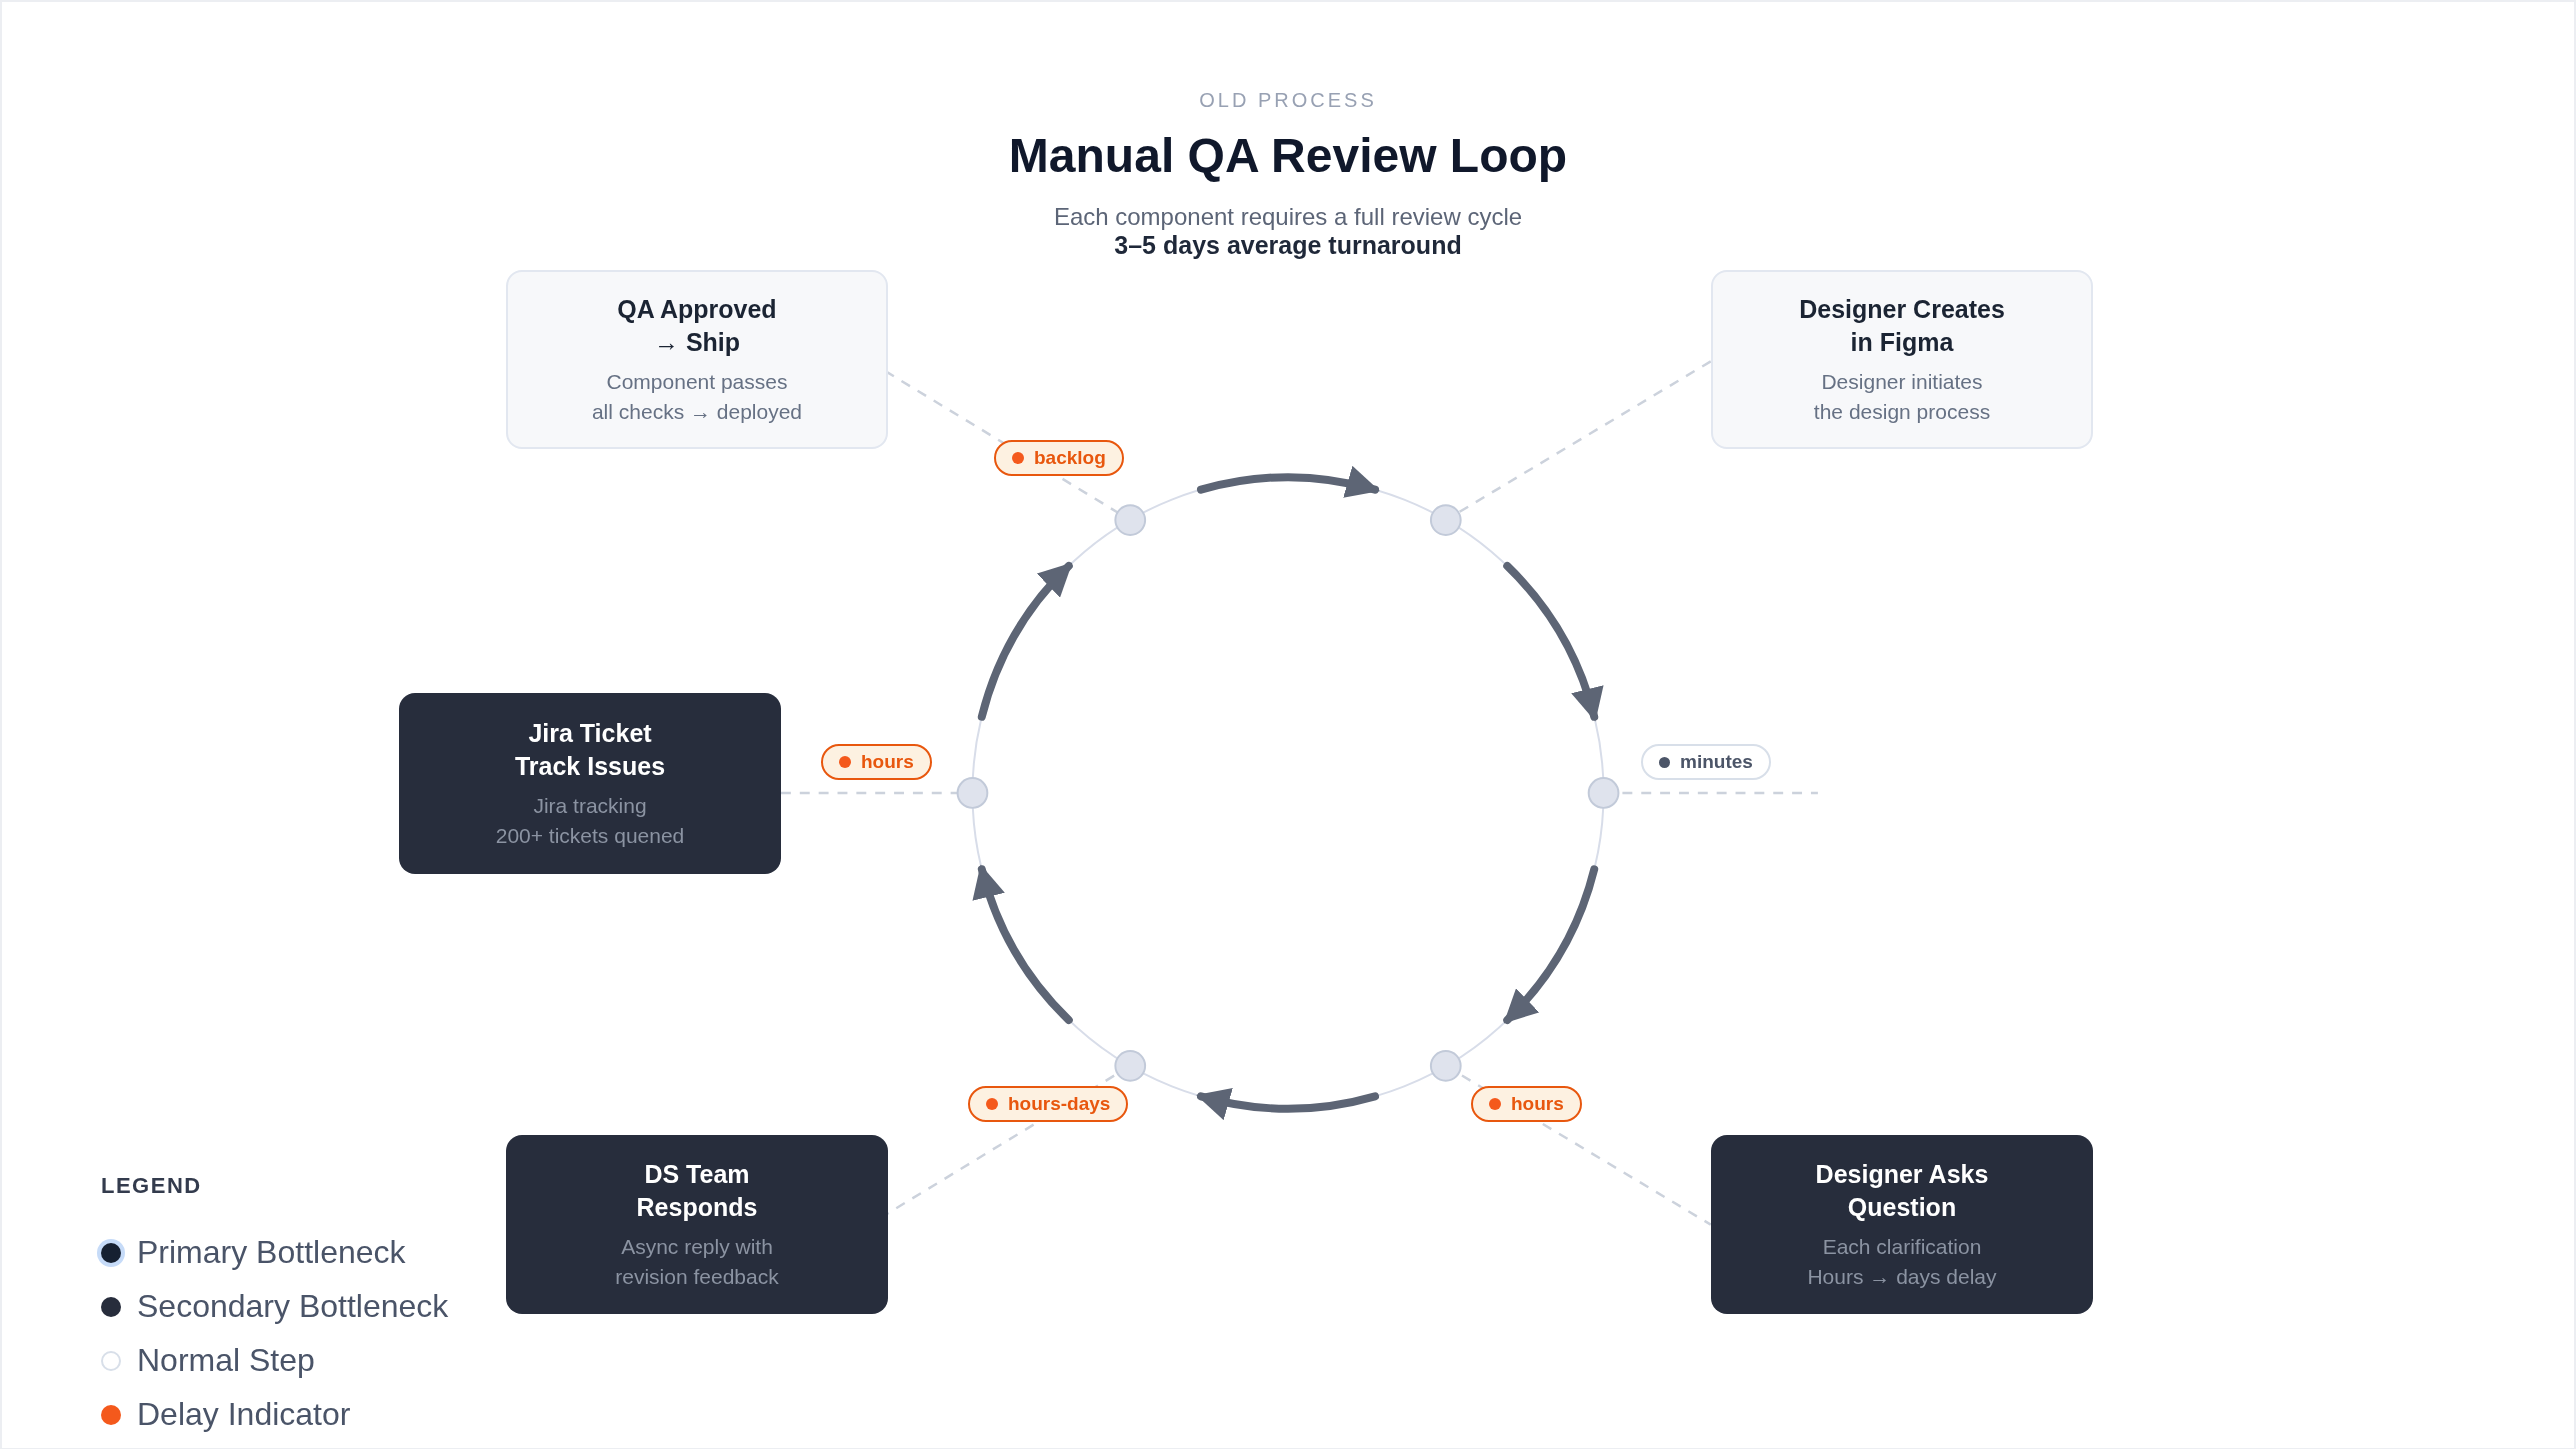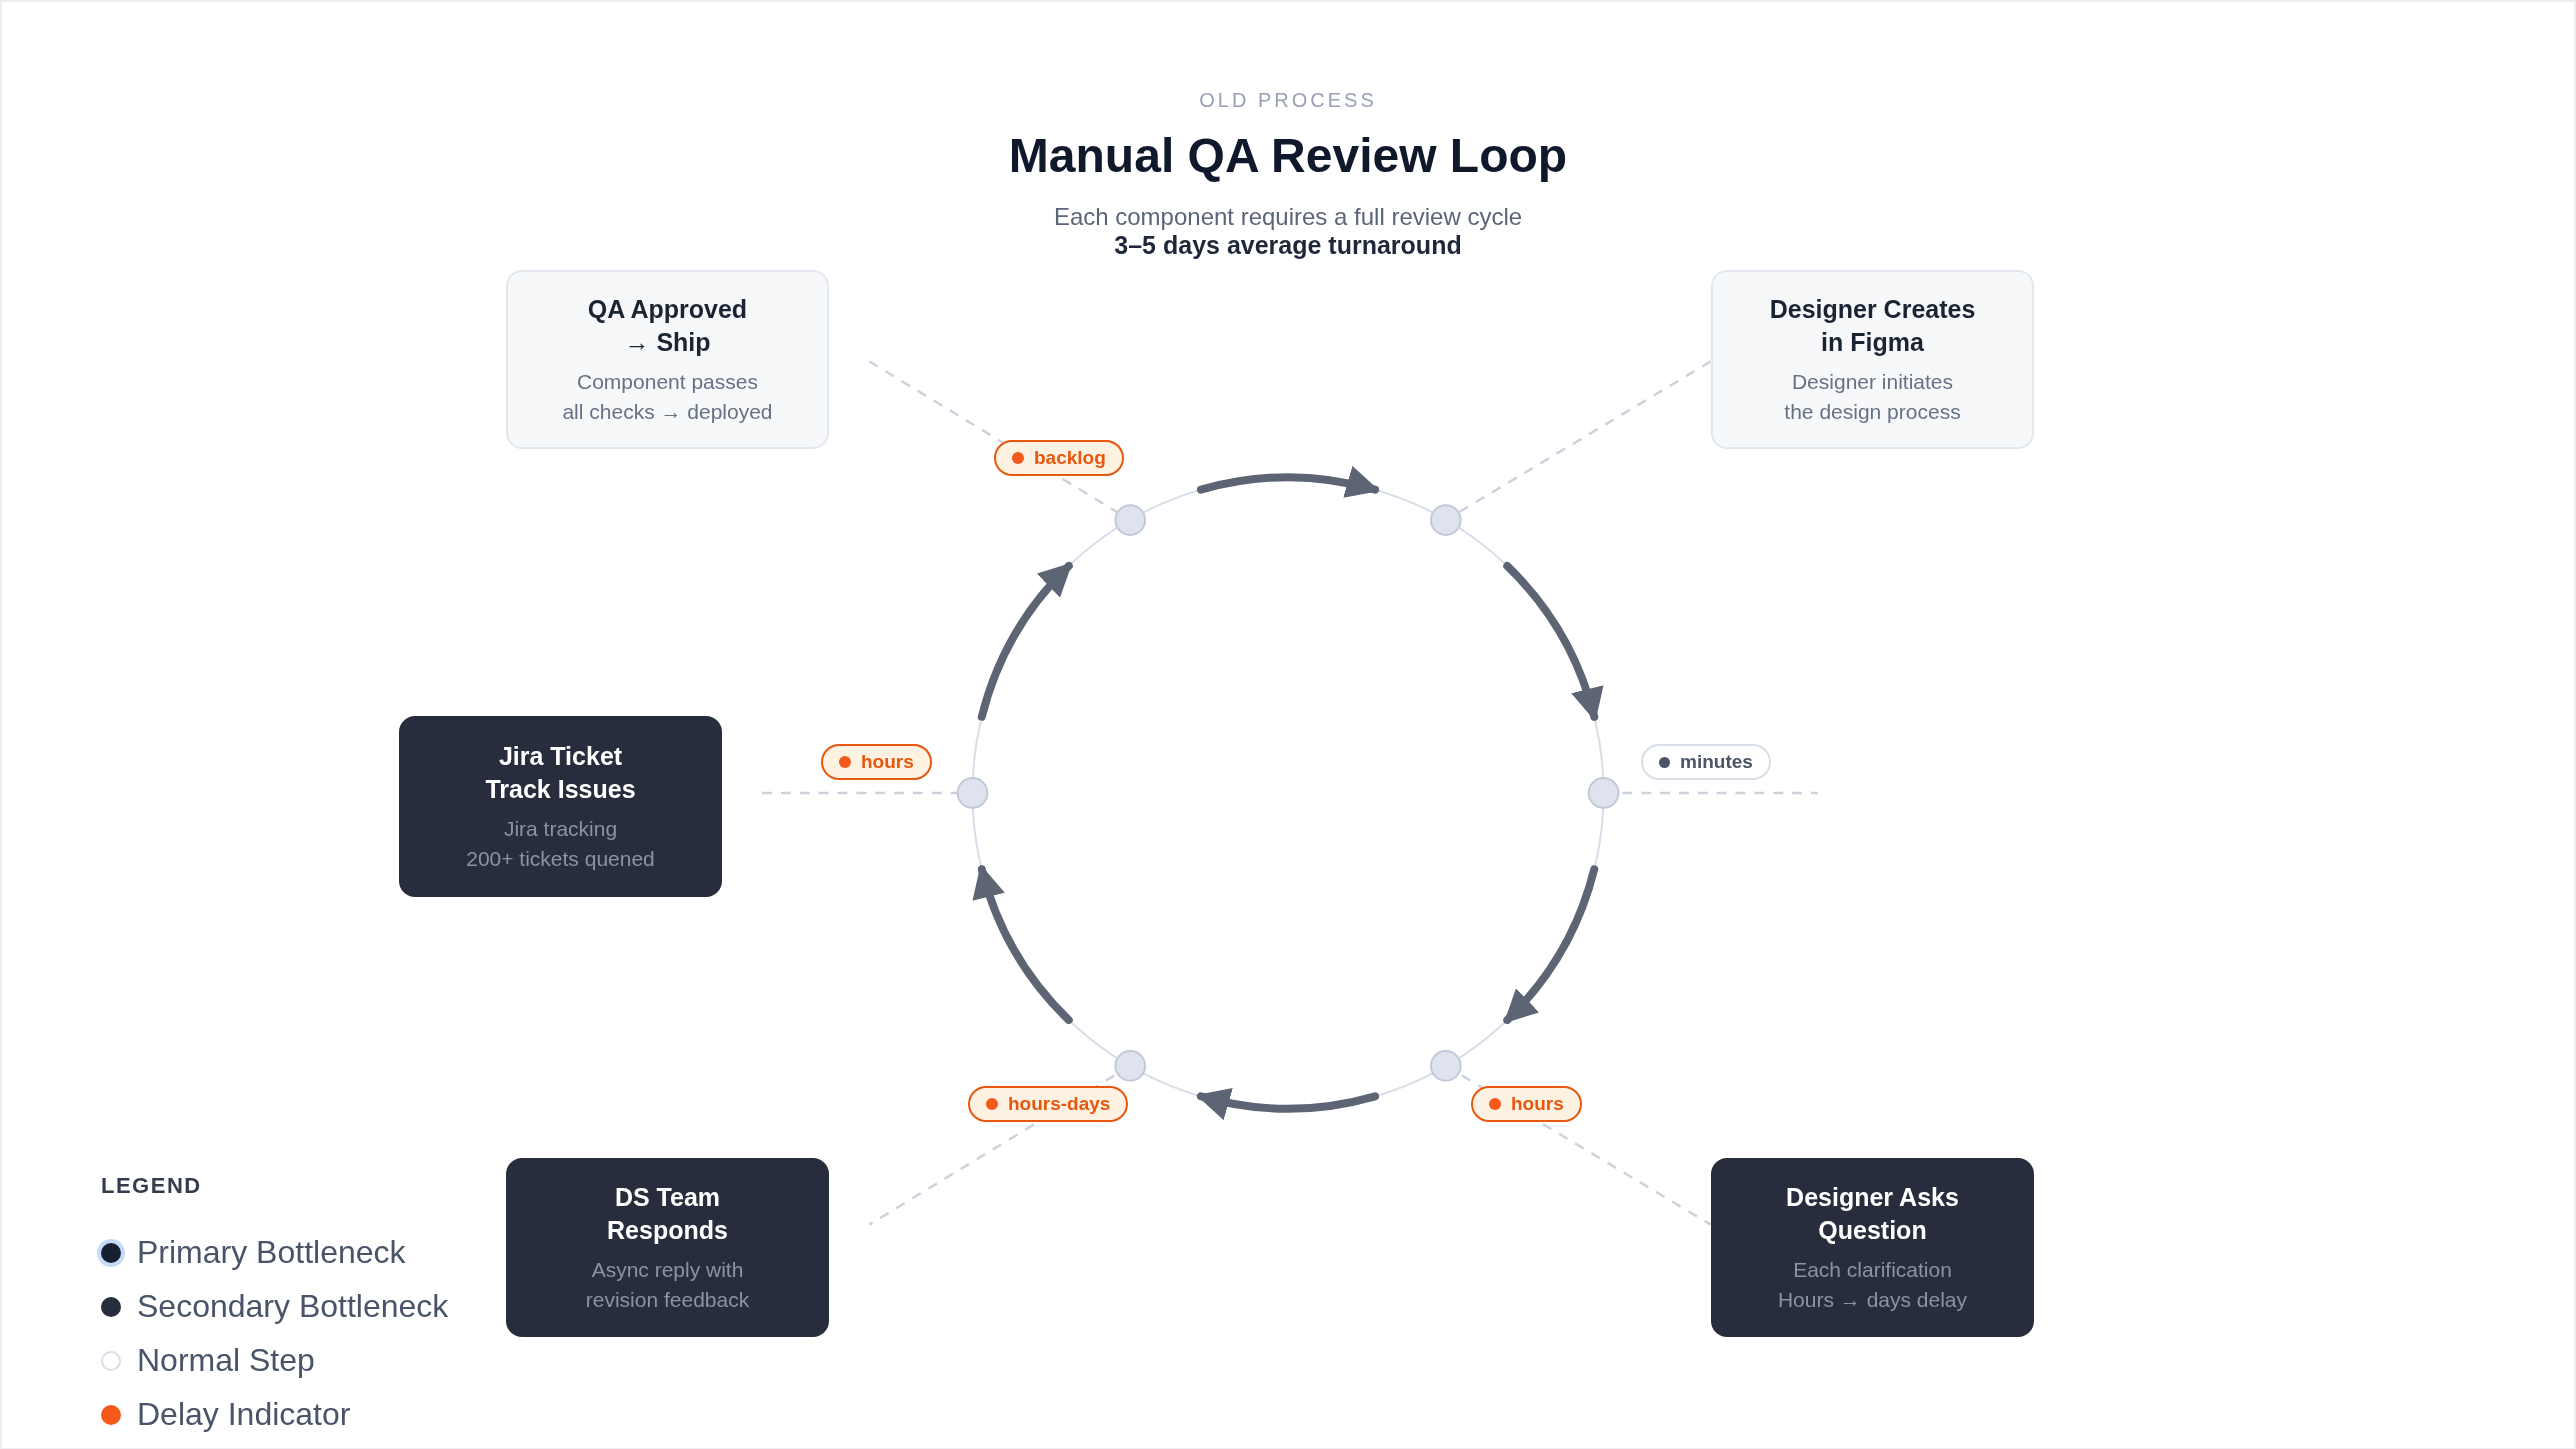--- a/index.html
+++ b/index.html
@@ -21,29 +21,29 @@
     position:absolute;left:1088px;top:592px;width:397px;height:397px;border-radius:50%;
     background:#f5f7f9;border:2px solid #dde3ee;box-sizing:border-box;
     display:flex;flex-direction:column;align-items:center;justify-content:center;text-align:center;
   }
   .cycle-label{font-size:22px;font-weight:700;letter-spacing:2.5px;color:#6d7789;}
   .cycle-value{font-size:123px;font-weight:700;color:#0c1017;line-height:1;margin:14px 0 8px;}
   .cycle-unit{font-size:32px;font-weight:700;letter-spacing:2px;color:#1d2535;}
   .cycle-caption{font-size:24px;color:#6b7486;margin-top:12px;}
   
   .step{
-    position:absolute;width:323px;height:179px;border-radius:16px;box-sizing:border-box;
+    position:absolute;width:382px;height:179px;border-radius:16px;box-sizing:border-box;
     display:flex;flex-direction:column;align-items:center;justify-content:center;text-align:center;
   }
   .step .title{font-size:25px;font-weight:700;line-height:1.3;}
   .step .desc{font-size:21px;line-height:1.4;margin-top:9px;}
   .step.light{background:#f7f8fa;border:2px solid #e2e7f0;}
   .step.light .title{color:#1b2433;}
   .step.light .desc{color:#667184;}
-  .step.dark{background:#272d3c;margin-top:23px;}
+  .step.dark{background:#272d3c;}
   .step.dark .title{color:#ffffff;}
   .step.dark .desc{color:#8b93a2;}
   .step.primary{background:#101d35;border:3px solid #55a0f0;box-shadow:0 0 12px rgba(85,160,240,.35);}
   .step.primary .title{color:#ffffff;}
   .step.primary .desc{color:#8d96a6;}
   
   .badge{
     position:absolute;height:36px;border-radius:18px;box-sizing:border-box;
     display:inline-flex;align-items:center;gap:10px;padding:0 16px;
     font-size:19px;font-weight:700;white-space:nowrap;

